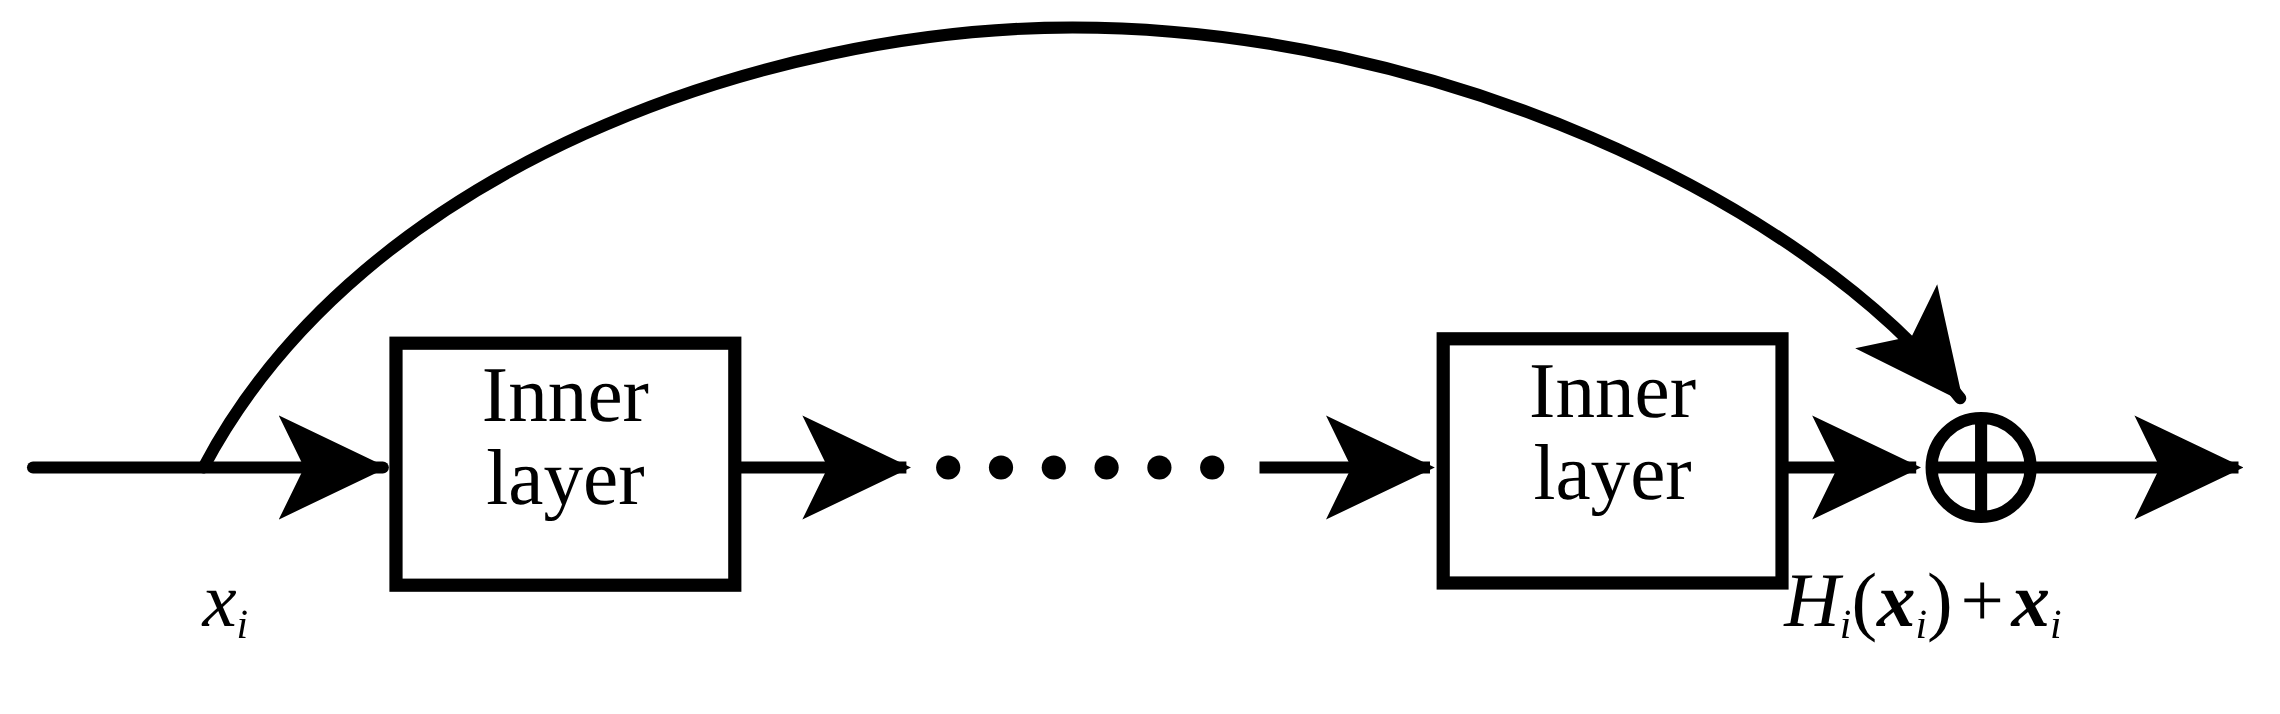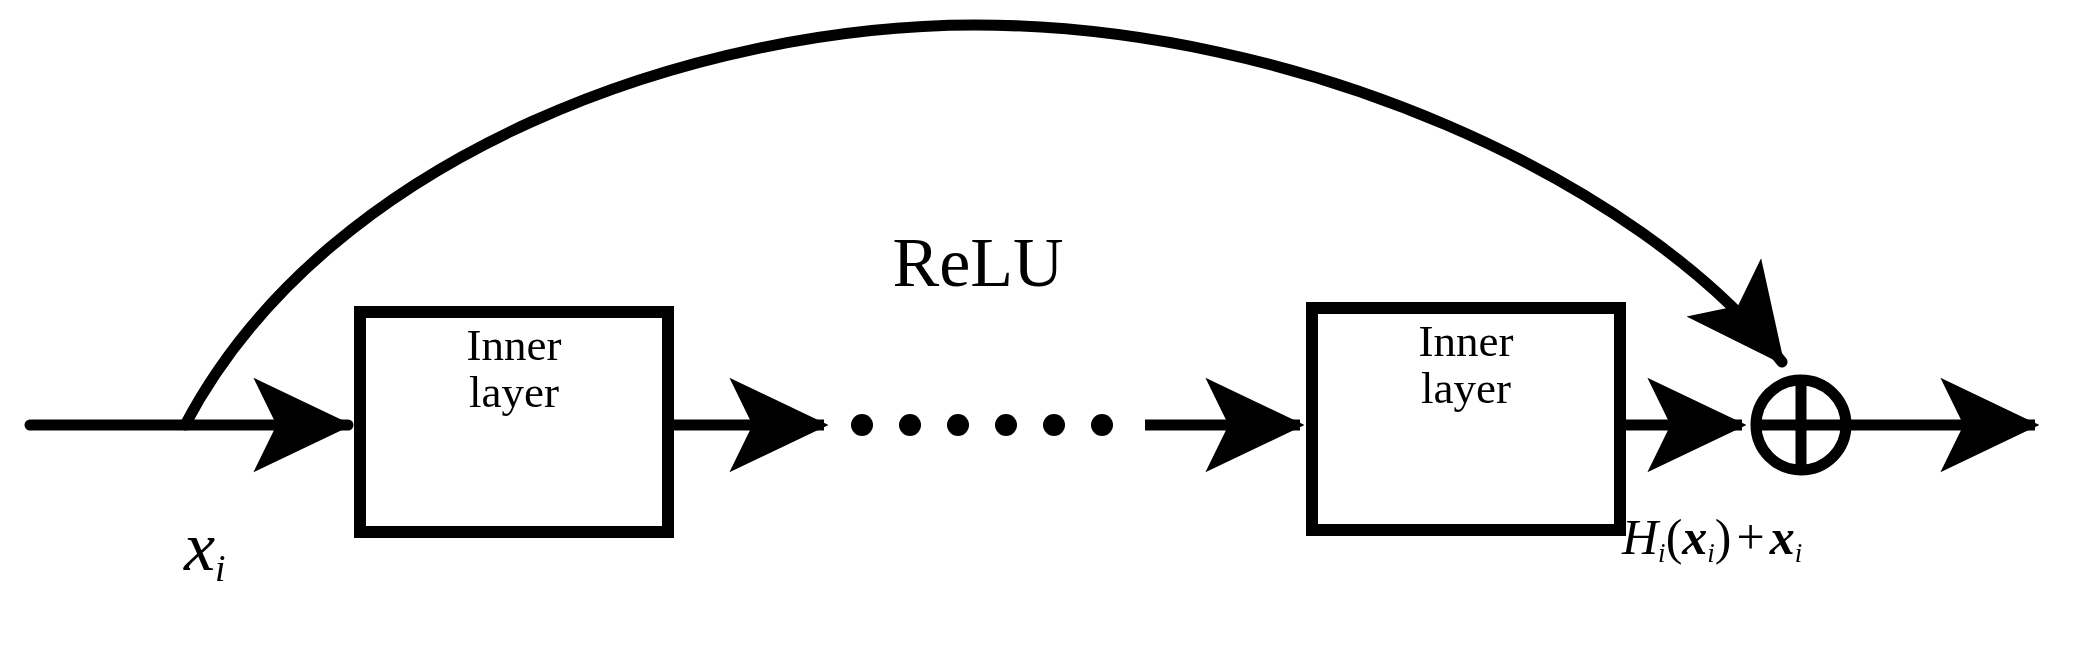--- a/index.html
+++ b/index.html
@@ -20,21 +20,21 @@
     left: 0;
     top: 0;
     width: 2073px;
     height: 649px;
   }
   .box-label {
     position: absolute;
     text-align: center;
     color: #000000;
     font-family: "Liberation Serif", "DejaVu Serif", serif;
-    font-size: 45px;
+    font-size: 72px;
     line-height: 1.04;
     letter-spacing: 0px;
     white-space: pre-line;
     pointer-events: none;
   }
   #inner-layer-1-label { left: 360px; top: 322px; width: 308px; }
   #inner-layer-2-label { left: 1312px; top: 318px; width: 308px; }
 
   #relu-label {
     position: absolute;
@@ -58,21 +58,21 @@
     font-style: italic;
     line-height: 1;
     white-space: nowrap;
   }
   #output-label {
     position: absolute;
     left: 1622px;
     top: 512px;
     color: #000000;
     font-family: "Liberation Serif", "DejaVu Serif", serif;
-    font-size: 50px;
+    font-size: 70px;
     font-style: italic;
     line-height: 1;
     white-space: nowrap;
   }
   .sub {
     font-size: 0.54em;
     font-style: italic;
     vertical-align: -0.30em;
     letter-spacing: 0;
   }
@@ -132,21 +132,20 @@
 
     <line x1="1846" y1="425" x2="2035" y2="425" stroke="#000000" stroke-width="11" stroke-linecap="butt" marker-end="url(#arrowhead)"></line>
   </svg>
 
   <div class="box-label" id="inner-layer-1-label">Inner
 layer</div>
 
   <div class="box-label" id="inner-layer-2-label">Inner
 layer</div>
 
-  <div id="relu-label">ReLU</div>
 
   <div id="input-label">
     <span>x</span><span class="sub">i</span>
   </div>
 
   <div id="output-label">
     <span>H</span><span class="sub">i</span><span class="paren">(</span><span class="bold-var">x</span><span class="sub">i</span><span class="paren">)</span><span class="op">+</span><span class="bold-var">x</span><span class="sub">i</span>
   </div>
 
 </div>

